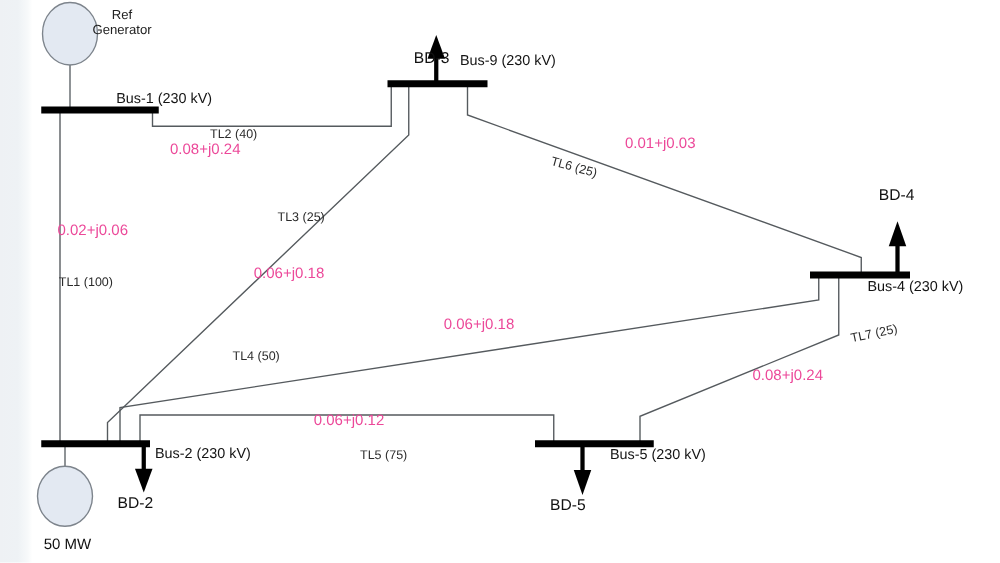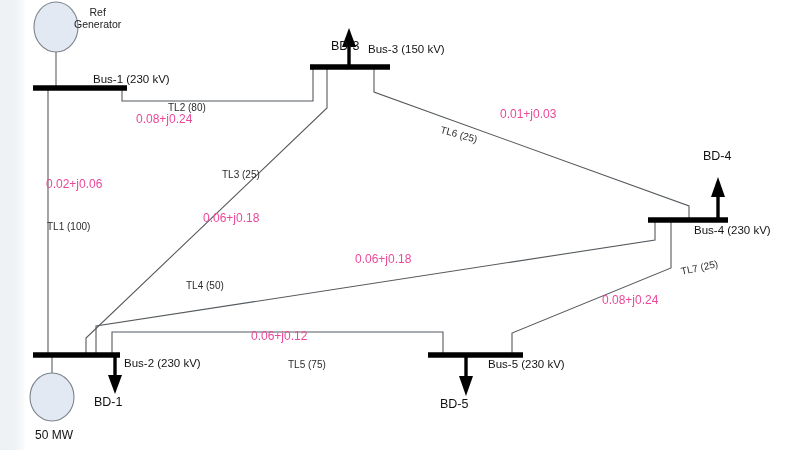--- a/index.html
+++ b/index.html
@@ -158,31 +158,31 @@
 
   <div class="lbl lbl-gen" style="left:74px; top:6px;">
     <div>Ref</div>
     <div>Generator</div>
   </div>
 
   <div class="lbl lbl-mw" style="left:35px; top:429px;">50 MW</div>
 
   <div class="lbl lbl-bus" style="left:93px; top:74px;">Bus-1 (230 kV)</div>
   <div class="lbl lbl-bus" style="left:124px; top:358px;">Bus-2 (230 kV)</div>
-  <div class="lbl lbl-bus" style="left:368px; top:44px;">Bus-3 (150 kV)</div>
+  <div class="lbl lbl-bus" style="left:368px; top:44px;">Bus-9 (230 kV)</div>
   <div class="lbl lbl-bus" style="left:694px; top:225px;text-align:center;">Bus-4 (230 kV)</div>
   <div class="lbl lbl-bus" style="left:488px; top:359px;">Bus-5 (230 kV)</div>
 
   <div class="lbl lbl-bd" style="left:331px; top:21px;margin-top:19px;">BD-3</div>
   <div class="lbl lbl-bd" style="left:703px; top:150px;">BD-4</div>
-  <div class="lbl lbl-bd" style="left:94px; top:396px;">BD-1</div>
+  <div class="lbl lbl-bd" style="left:94px; top:396px;">BD-2</div>
   <div class="lbl lbl-bd" style="left:440px; top:398px;">BD-5</div>
 
   <div class="lbl lbl-tl" style="left:47px; top:222px;">TL1 (100)</div>
-  <div class="lbl lbl-tl" style="left:168px; top:103px;">TL2 (80)</div>
+  <div class="lbl lbl-tl" style="left:168px; top:103px;">TL2 (40)</div>
   <div class="lbl lbl-tl" style="left:222px; top:170px;">TL3 (25)</div>
   <div class="lbl lbl-tl" style="left:186px; top:281px;">TL4 (50)</div>
   <div class="lbl lbl-tl" style="left:288px; top:320px;margin-top:40px;">TL5 (75)</div>
   <div class="lbl lbl-tl rot-tl6" style="left:442px; top:125px;">TL6 (25)</div>
   <div class="lbl lbl-tl rot-tl7" style="left:680px; top:267px;">TL7 (25)</div>
 
   <div class="lbl lbl-imp" style="left:46px; top:178px;">0.02+j0.06</div>
   <div class="lbl lbl-imp" style="left:136px; top:113px;">0.08+j0.24</div>
   <div class="lbl lbl-imp" style="left:203px; top:212px;">0.06+j0.18</div>
   <div class="lbl lbl-imp" style="left:355px; top:253px;">0.06+j0.18</div>

